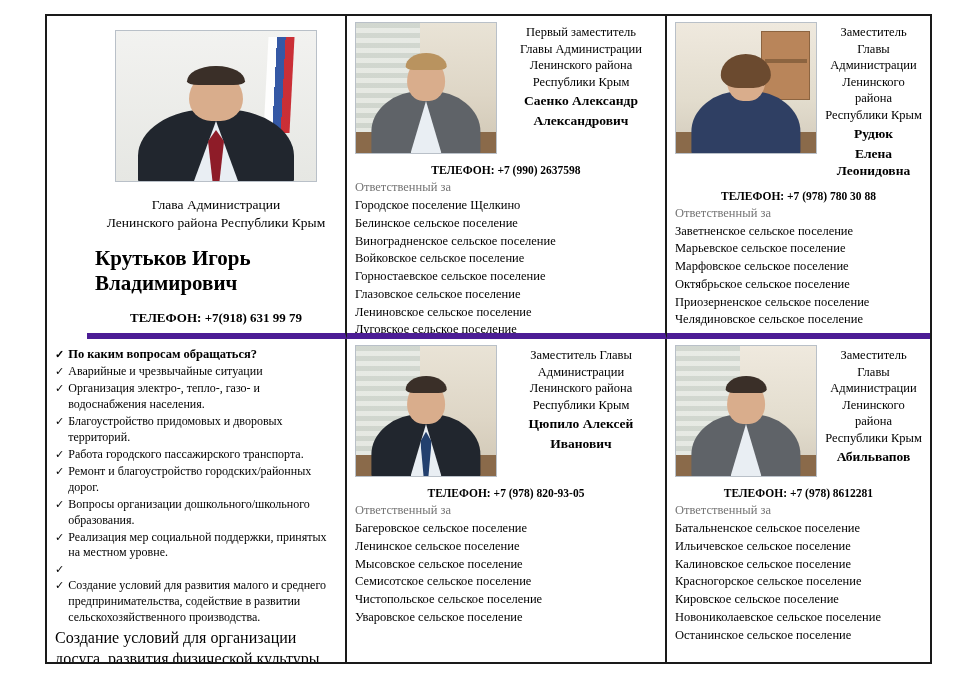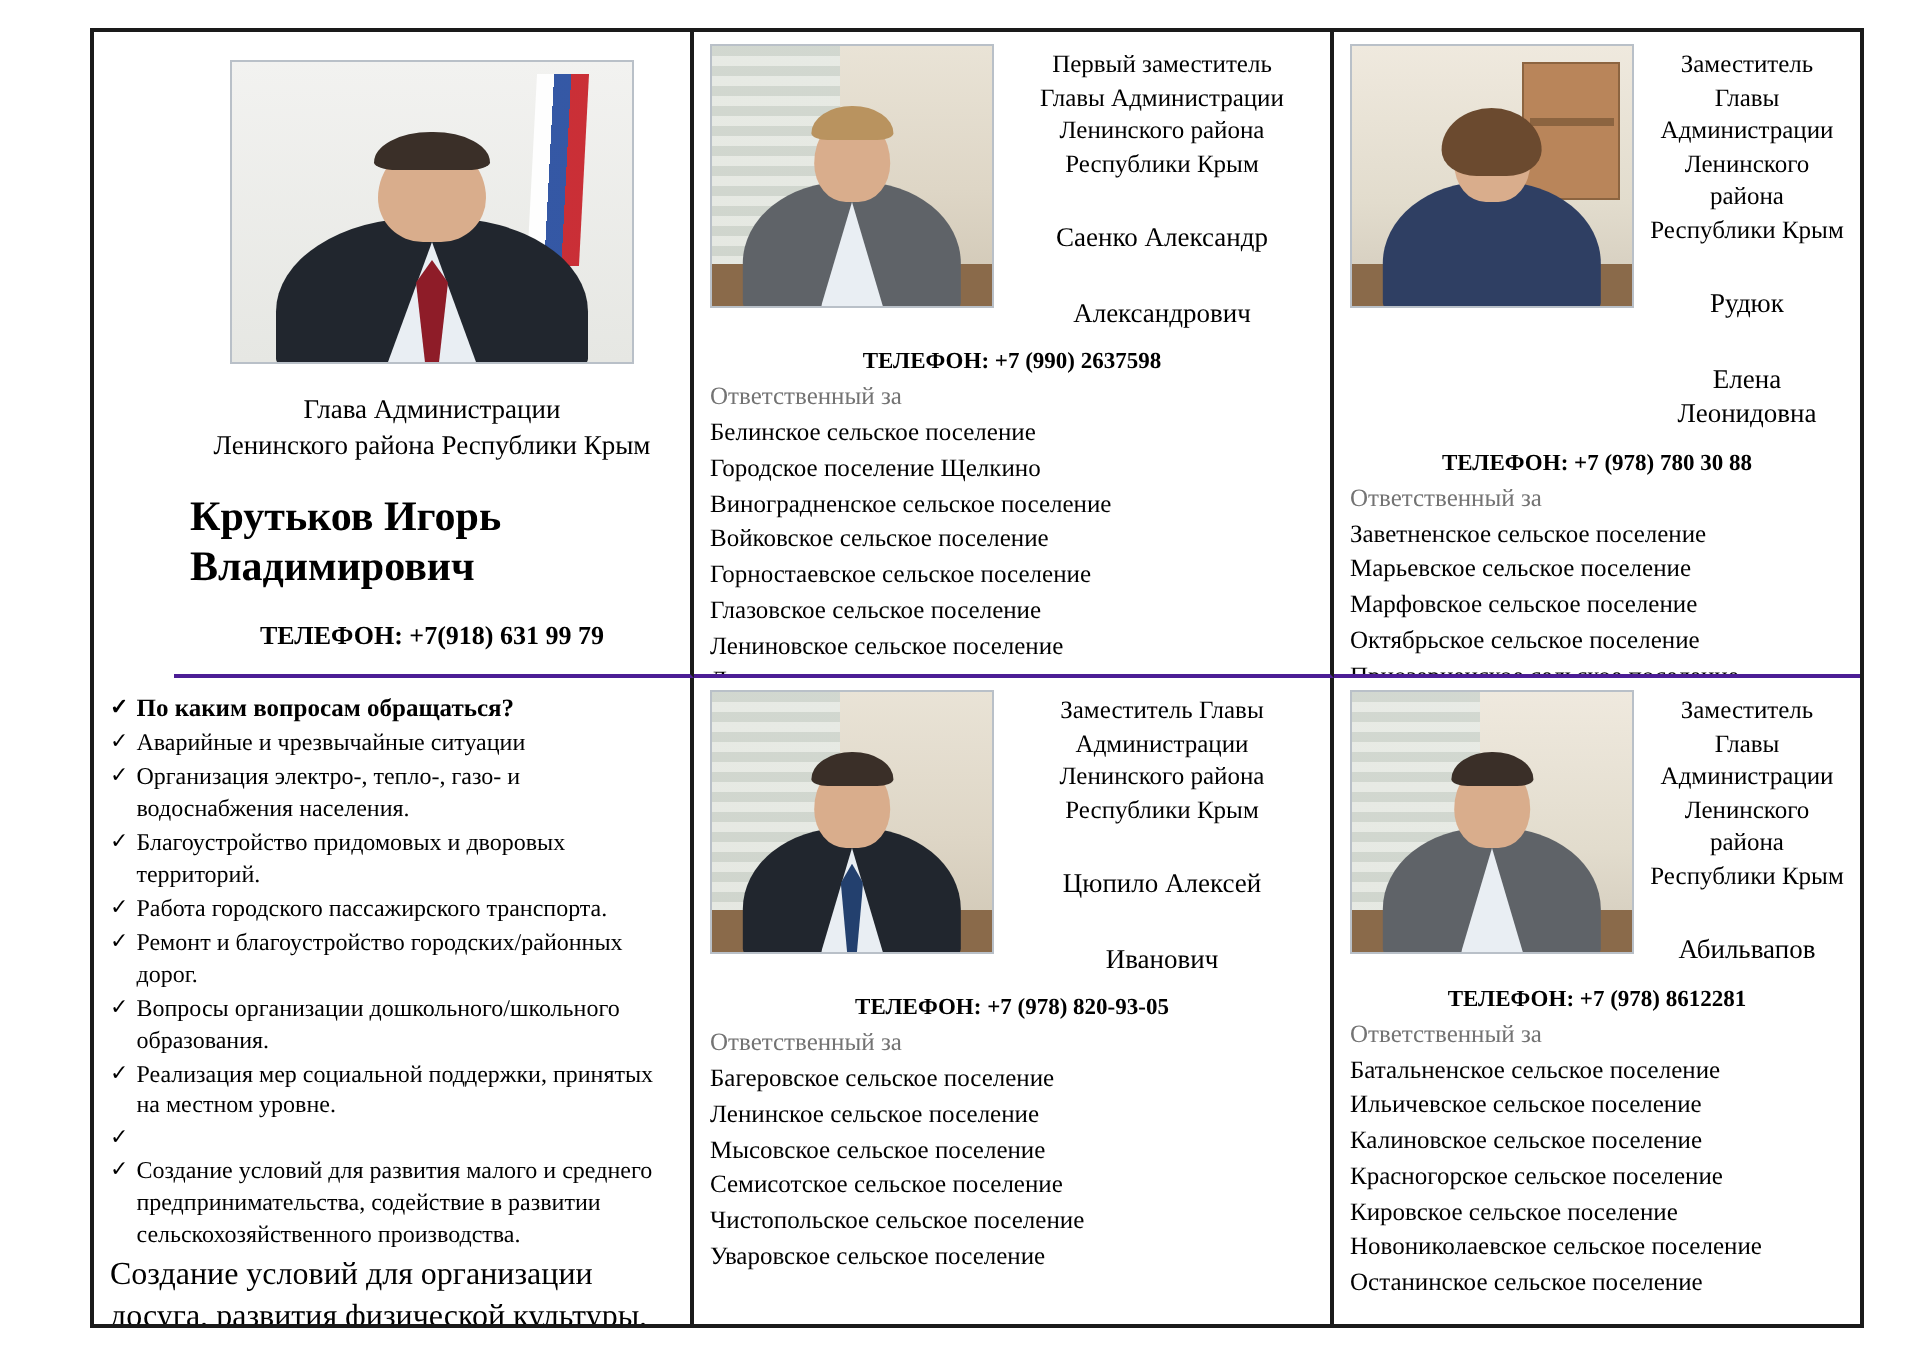--- a/index.html
+++ b/index.html
@@ -26,21 +26,21 @@
     width: 100%;
     height: 650px;
     box-sizing: border-box;
     display: grid;
     grid-template-columns: 300px 320px 1fr;
     grid-template-rows: 1fr 1fr;
   }
   .cell {
     box-sizing: border-box;
     border-right: 2px solid #1a1a1a;
-    border-bottom: 2px solid #4c1d95;
+    border-bottom: 6px solid #4c1d95;
     padding: 6px 8px;
     overflow: hidden;
     position: relative;
   }
   .cell.last-col { border-right: none; }
   .cell.last-row { border-bottom: none; }
 
   
   .leader {
     display: flex;
@@ -96,24 +96,24 @@
     text-align: center;
     font-size: 12.5px;
     line-height: 1.3;
     padding-top: 2px;
   }
   .dep-post {
     font-size: 12.5px;
     line-height: 1.32;
   }
   .dep-name {
-    font-weight: normal;
+    font-weight: bold;
     font-size: 13.5px;
     line-height: 1.3;
-    margin-top: 20px;
+    margin-top: 2px;
   }
   .dep-phone {
     font-weight: bold;
     font-size: 11.5px;
     margin-top: 10px;
     text-align: center;
   }
   .resp-header {
     color: #737373;
     font-size: 12.5px;
@@ -318,22 +318,22 @@
           <div class="dep-post">Ленинского района</div>
           <div class="dep-post">Республики Крым</div>
           <div class="dep-name">Саенко Александр</div>
           <div class="dep-name">Александрович</div>
         </div>
       </div>
       <div class="dep-phone">ТЕЛЕФОН: +7 (990) 2637598</div>
       <div class="dep-body">
         <div class="resp-header">Ответственный за</div>
         <ul class="resp-list">
+          <li>Городское поселение Щелкино</li>
           <li>Белинское сельское поселение</li>
-          <li>Городское поселение Щелкино</li>
           <li>Виноградненское сельское поселение</li>
           <li>Войковское сельское поселение</li>
           <li>Горностаевское сельское поселение</li>
           <li>Глазовское сельское поселение</li>
           <li>Лениновское сельское поселение</li>
           <li>Луговское сельское поселение</li>
         </ul>
       </div>
     </div>
 

